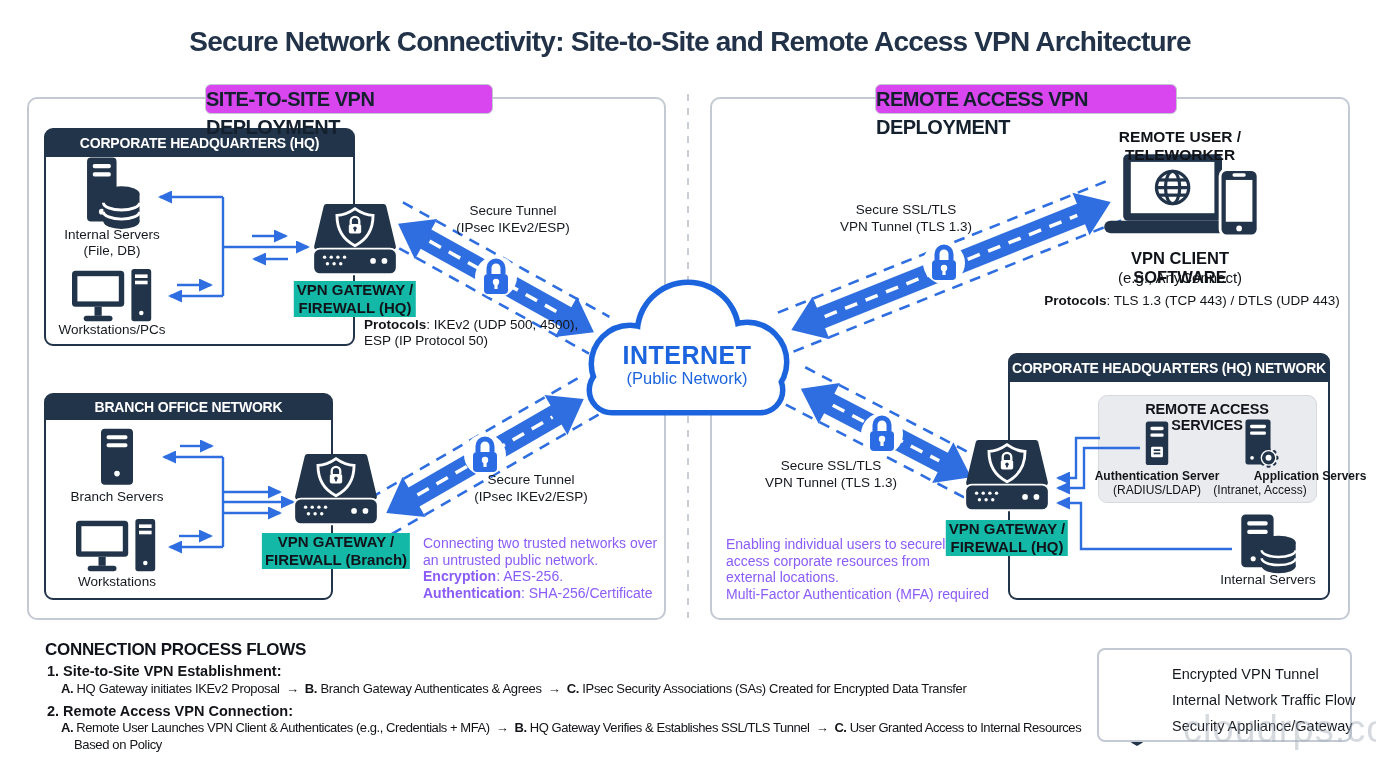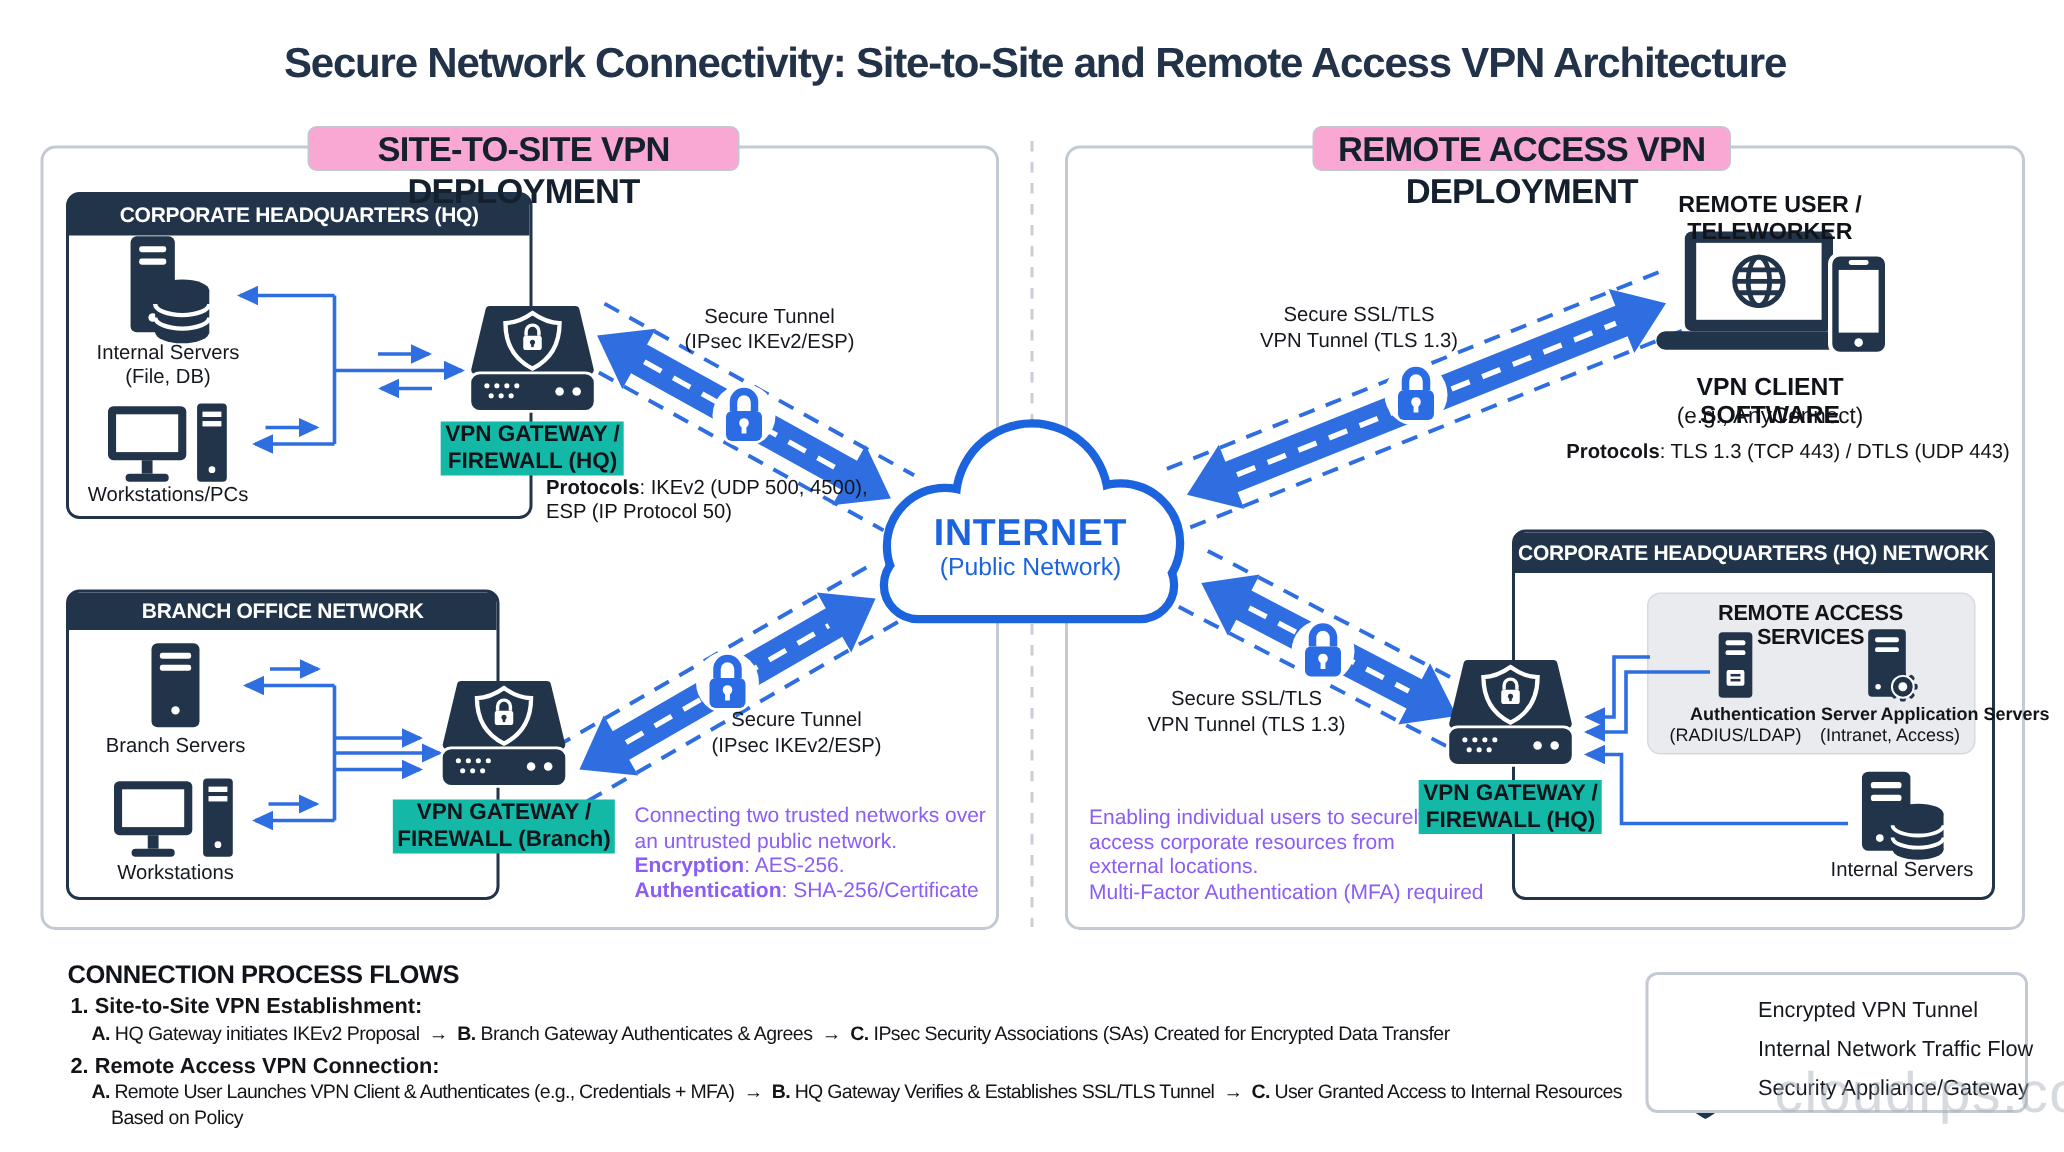--- a/index.html
+++ b/index.html
@@ -1,23 +1,23 @@
 <!DOCTYPE html>
 <html><head>
 <meta charset="utf-8">
 <style>
   html,body{margin:0;padding:0;background:#fff;}
   body{width:1376px;height:768px;position:relative;overflow:hidden;
        font-family:"Liberation Sans","DejaVu Sans",sans-serif;color:#121418;}
   *{box-sizing:border-box;}
   .ctr{transform:translateX(-50%);text-align:center;}
   .panel{position:absolute;border:2px solid #c3cad3;border-radius:10px;background:transparent;}
-  .pill{position:absolute;background:#f9a8d4;border:1px solid #c2c8cf;border-radius:6px;
-        font-weight:700;font-size:23px;letter-spacing:-0.5px;color:#15202e;
-        text-align:center;line-height:28px;height:30px;z-index:4;}
+  .pill{position:absolute;background:#d946ef;border:1px solid #c2c8cf;border-radius:6px;
+        font-weight:700;font-size:20px;letter-spacing:-0.5px;color:#15202e;
+        text-align:left;line-height:28px;height:30px;z-index:4;}
   .netbox{position:absolute;border:2.5px solid #22344a;border-radius:9px;background:#fff;z-index:1;}
   .netbox .hdr{background:#22344a;color:#fff;font-weight:700;text-align:center;
         border-radius:5px 5px 0 0;letter-spacing:-0.2px;}
   .svglayer{position:absolute;left:0;top:0;z-index:2;pointer-events:none;}
   .lbl{position:absolute;z-index:3;}
   .dev{font-size:13.5px;line-height:16px;color:#15191f;}
   .gwlbl{font-weight:700;font-size:15px;line-height:18px;color:#10141a;background:#14b8a6;padding:0 3px;}
   .tun{font-size:13.5px;line-height:16.5px;color:#15191f;}
   .note{font-size:14px;line-height:16.5px;color:#8b5cf6;}
   .sb{font-weight:700;}
@@ -31,21 +31,21 @@
 </style>
 </head>
 <body>
 
 <div class="lbl ctr" style="left:690px;top:26px;font-size:28px;font-weight:700;letter-spacing:-0.8px;color:#223349;white-space:nowrap;">Secure Network Connectivity: Site-to-Site and Remote Access VPN Architecture</div>
 
 <div class="panel" style="left:27px;top:97px;width:639px;height:523px;"></div>
 <div class="panel" style="left:710px;top:97px;width:640px;height:523px;"></div>
 
 <div class="pill" style="left:205px;top:84px;width:288px;">SITE-TO-SITE VPN DEPLOYMENT</div>
-<div class="pill" style="left:875px;top:84px;width:279px;">REMOTE ACCESS VPN DEPLOYMENT</div>
+<div class="pill" style="left:875px;top:84px;width:302px;">REMOTE ACCESS VPN DEPLOYMENT</div>
 
 <div class="netbox" style="left:44px;top:128px;width:311px;height:218px;">
   <div class="hdr" style="height:27px;line-height:27px;font-size:14px;">CORPORATE HEADQUARTERS (HQ) NETWORK</div>
 </div>
 
 <div class="netbox" style="left:44px;top:393px;width:289px;height:207px;">
   <div class="hdr" style="height:25px;line-height:25px;font-size:14px;">BRANCH OFFICE NETWORK</div>
 </div>
 
 <div class="netbox" style="left:1008px;top:353px;width:322px;height:247px;">
@@ -400,21 +400,21 @@
   <div>external locations.</div>
   <div>Multi-Factor Authentication (MFA) required</div>
 </div>
 
 <div class="lbl ctr" style="left:1180px;top:128px;font-size:15.5px;font-weight:700;color:#10141a;">REMOTE USER / TELEWORKER</div>
 <div class="lbl ctr" style="left:1180px;top:249px;font-size:16.5px;font-weight:700;color:#10141a;">VPN CLIENT SOFTWARE</div>
 <div class="lbl ctr" style="left:1180px;top:269px;font-size:15px;">(e.g., AnyConnect)</div>
 <div class="lbl ctr nowrap" style="left:1192px;top:293px;font-size:13.5px;"><span class="sb">Protocols</span><span>: TLS 1.3 (TCP 443) / DTLS (UDP 443)</span></div>
 
 <div class="lbl ctr" style="left:1207px;top:401px;font-size:14.5px;font-weight:700;color:#10141a;letter-spacing:-0.2px;">REMOTE ACCESS SERVICES</div>
-<div class="lbl ctr nowrap" style="left:1157px;top:469px;font-size:12px;font-weight:700;margin-left:32px;">Authentication Server</div>
+<div class="lbl ctr nowrap" style="left:1157px;top:469px;font-size:12px;font-weight:700;">Authentication Server</div>
 <div class="lbl ctr nowrap" style="left:1157px;top:483px;font-size:12px;">(RADIUS/LDAP)</div>
 <div class="lbl ctr nowrap" style="left:1310px;top:469px;font-size:12px;font-weight:700;">Application Servers</div>
 <div class="lbl ctr nowrap" style="left:1260px;top:483px;font-size:12px;">(Intranet, Access)</div>
 <div class="lbl ctr dev" style="left:1268px;top:572px;">Internal Servers</div>
 <div class="lbl ctr gwlbl" style="left:1007px;top:520px;">
   <div>VPN GATEWAY /</div>
   <div>FIREWALL (HQ)</div>
 </div>
 
 <div class="lbl" style="left:45px;top:640px;font-size:17px;font-weight:700;letter-spacing:-0.3px;color:#10141a;">CONNECTION PROCESS FLOWS</div>

